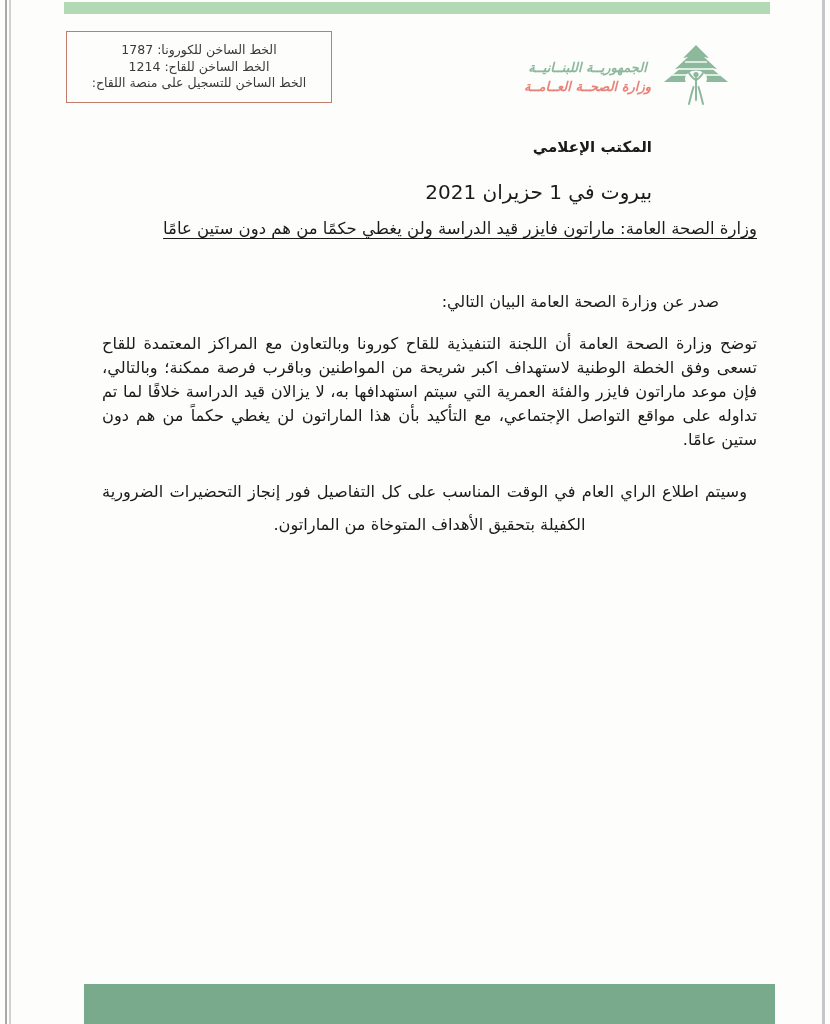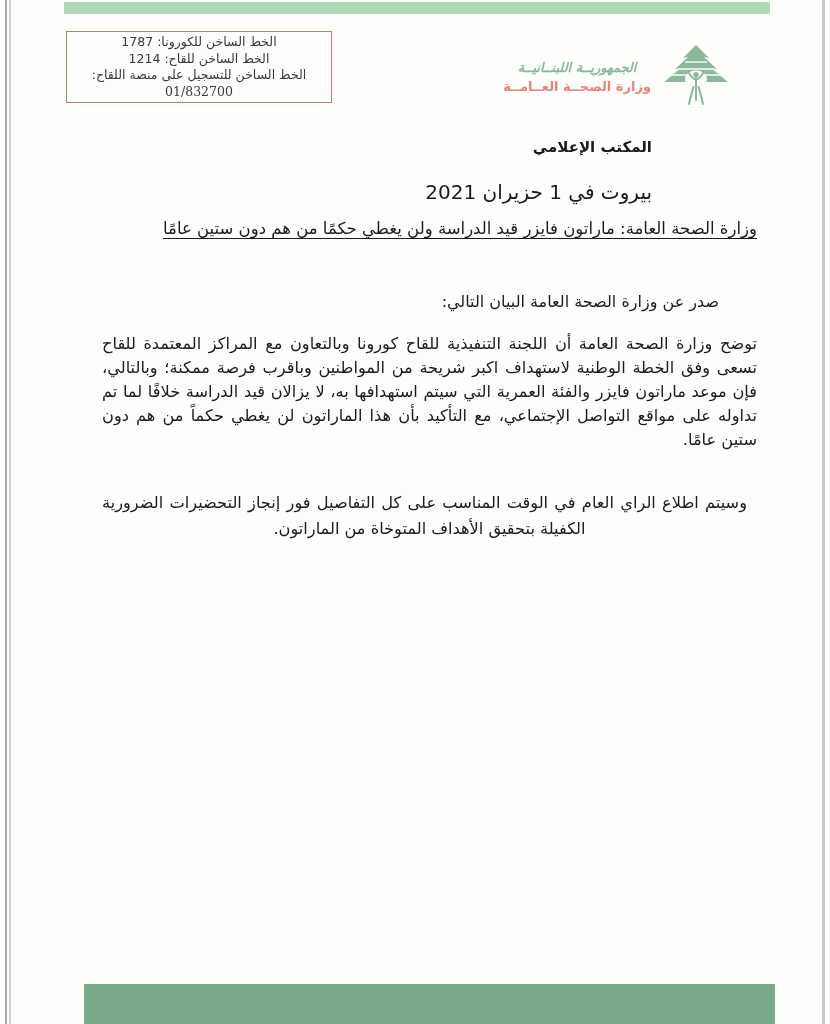--- a/index.html
+++ b/index.html
@@ -33,21 +33,21 @@
     direction:rtl;
   }
   .hotline-num{font-family:"DejaVu Serif", serif;}
 
   .logo{
     position:absolute;top:44px;right:93px;
     display:flex;align-items:center;gap:4px;
   }
   .logo-text{text-align:center;font-weight:bold;font-size:13px;line-height:19px;direction:rtl;}
   .logo-line1{letter-spacing:1px;font-style:italic;}
-  .logo-line2{letter-spacing:1px;}
+  .logo-line2{letter-spacing:1px;font-style:italic;}
 
   .office{
     position:absolute;top:138px;right:178px;
     font-weight:bold;font-size:15px;direction:rtl;margin-left:20px;
   }
   .dateline{
     position:absolute;top:180px;right:178px;
     font-size:20px;direction:rtl;
   }
   .doc-title{
@@ -64,38 +64,37 @@
     padding-right:38px;box-sizing:border-box;
   }
   .para{
     position:absolute;right:73px;left:102px;
     direction:rtl;
     text-align:justify;
     font-size:16.2px;line-height:24px;
     margin:0;
   }
   .para-1{top:332px;}
-  .para-2{top:475px;line-height:26px;text-align-last:center;text-indent:10px;margin-top:15px;}
+  .para-2{top:475px;line-height:33px;text-align-last:center;text-indent:10px;}
 </style>
 </head>
 <body>
 
 <div class="page">
 
   <div class="edge l1"></div>
   <div class="edge l2"></div>
   <div class="edge r1"></div>
 
   <div class="top-bar" style="background:#b3d9b4;"></div>
 
   <div class="hotline-box">
     <div>الخط الساخن للكورونا: 1787</div>
     <div>الخط الساخن للقاح: 1214</div>
     <div>الخط الساخن للتسجيل على منصة اللقاح:</div>
-    <div class="hotline-num">01/832700</div>
   </div>
 
   <div class="logo">
     <div class="logo-text">
       <div class="logo-line1" style="color:#8cb89c;">الجمهوريــة اللبنــانيــة</div>
       <div class="logo-line2" style="color:#e8837a;">وزارة الصحــة العــامــة</div>
     </div>
     <span>
       <svg width="82" height="62" viewBox="0 0 82 62" xmlns="http://www.w3.org/2000/svg">
         <path d="M41,1 L54,14 L49,13 L62,25 L56,24 L73,38 L9,38 L26,24 L20,25 L33,13 L28,14 Z" fill="#8cb89c"></path>

